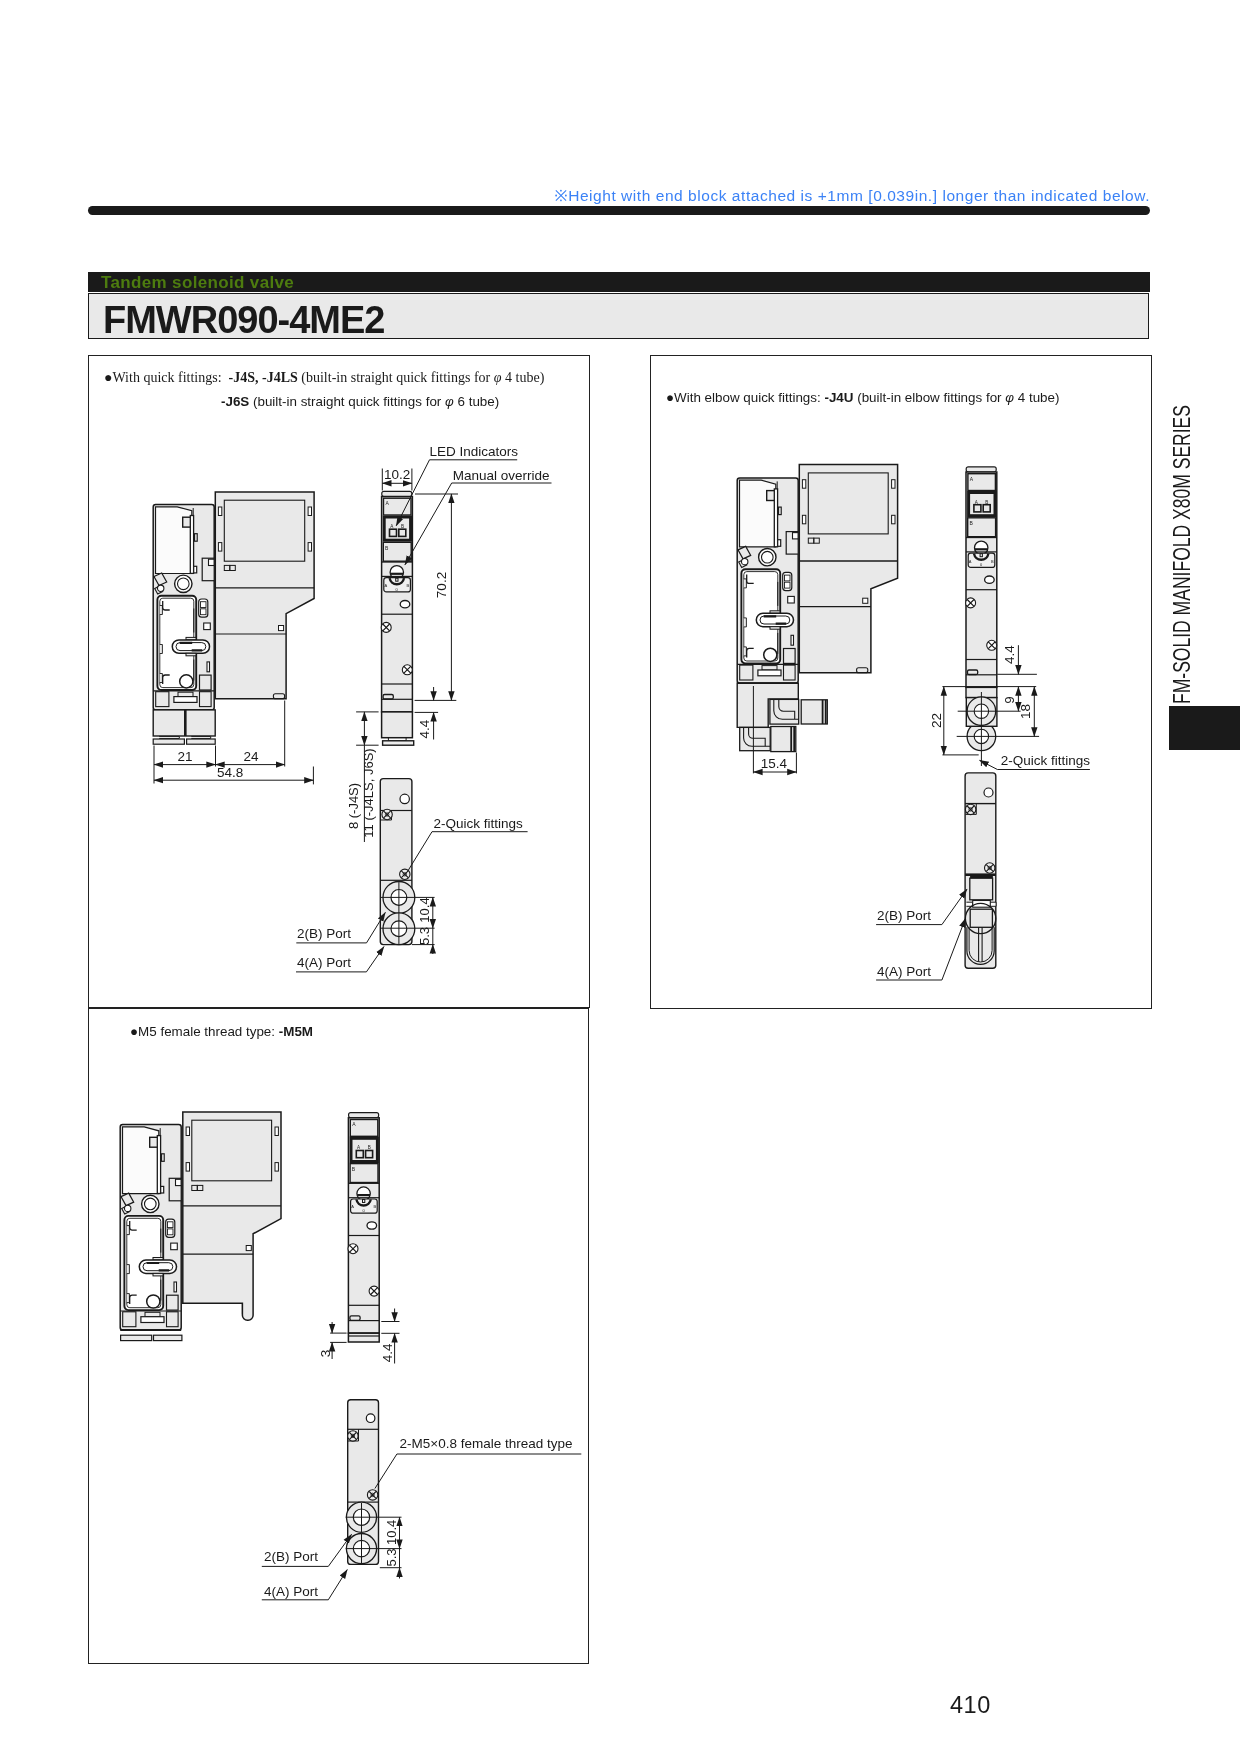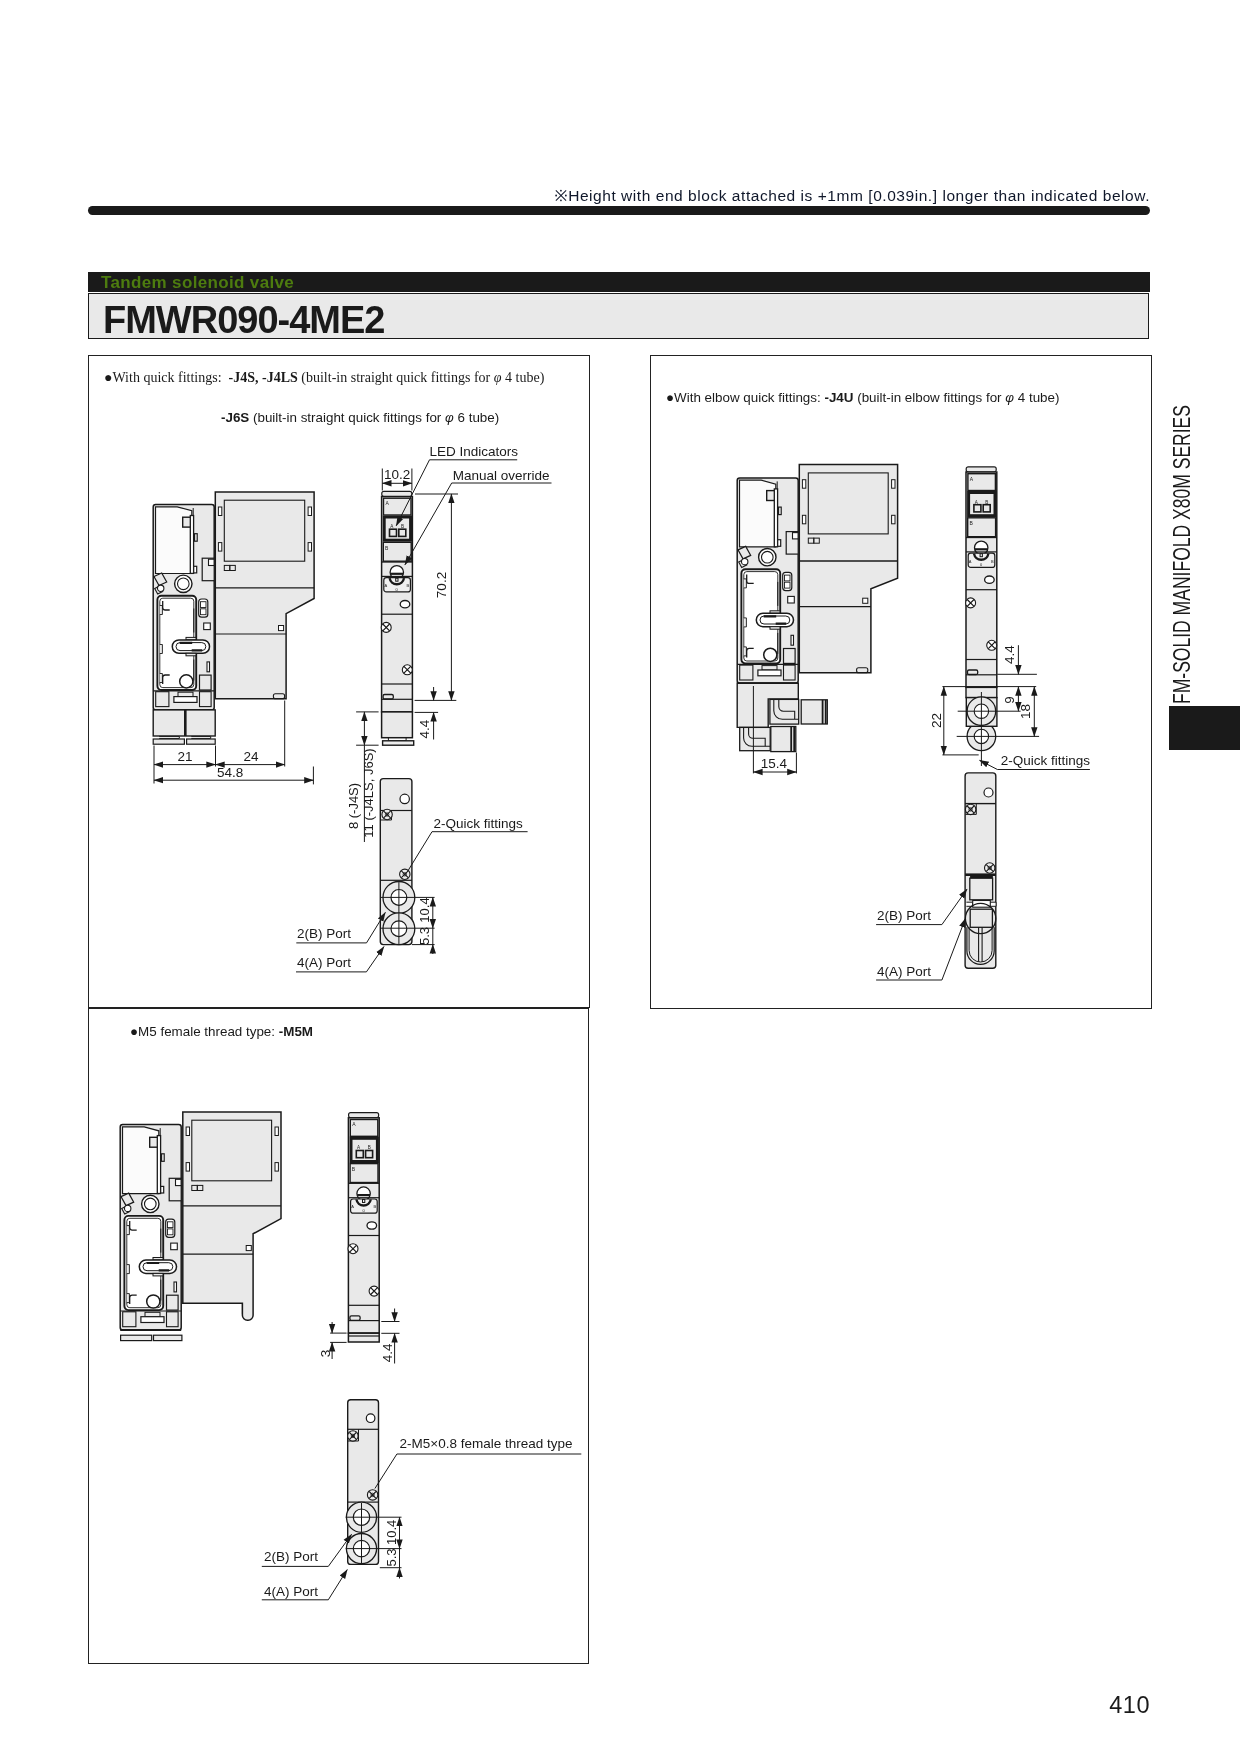--- a/index.html
+++ b/index.html
@@ -3,53 +3,53 @@
 <meta charset="utf-8">
 <style>
 html,body{margin:0;padding:0;background:#fff;}
 body{width:1240px;height:1754px;position:relative;font-family:"Liberation Sans",sans-serif;color:#1a1a1a;}
 .abs{position:absolute;}
 svg text{font-family:"Liberation Sans",sans-serif;fill:#1a1a1a;}
 </style>
 </head>
 <body>
 
-<div class="abs" style="left:0;top:184px;width:1150px;text-align:right;font-size:15.5px;letter-spacing:0.55px;color:#0f172a;">※Height with end block attached is +1mm [0.039in.] longer than indicated below.</div>
+<div class="abs" style="left:0;top:184px;width:1150px;text-align:right;font-size:15.5px;letter-spacing:0.55px;color:#3b82f6;">※Height with end block attached is +1mm [0.039in.] longer than indicated below.</div>
 
 <div class="abs" style="left:88px;top:206px;width:1062px;height:9px;background:#1a1a1a;border-radius:5px;"></div>
 
 <div class="abs" style="left:88px;top:272px;width:1062px;height:20px;background:#1a1a1a;"></div>
 
 <div class="abs" style="left:101px;top:272.5px;font-size:17px;letter-spacing:0.35px;font-weight:bold;color:#4d7c0f;">Tandem solenoid valve</div>
 
 <div class="abs" style="left:88px;top:293px;width:1059px;height:44px;background:#e9e9e9;border:1.5px solid #1a1a1a;"></div>
 
 <div class="abs" style="left:103px;top:299px;font-size:38px;font-weight:bold;letter-spacing:-1px;">FMWR090-4ME2</div>
 
 <div class="abs" style="left:88px;top:355px;width:500px;height:651px;border:1.5px solid #222;"></div>
 
 <div class="abs" style="left:650px;top:355px;width:500px;height:652px;border:1.5px solid #222;"></div>
 
 <div class="abs" style="left:88px;top:1007.5px;width:499px;height:654px;border:1.5px solid #222;"></div>
 
 <div class="abs" style="left:104px;top:370px;font-size:14px;font-family:Liberation Serif, serif;">●With quick fittings:&nbsp; <b>-J4S, -J4LS</b> (built-in straight quick fittings for <i>φ</i> 4 tube)</div>
 
-<div class="abs" style="left:221px;top:410px;font-size:13.4px;"><b>-J6S</b> (built-in straight quick fittings for <i>φ</i> 6 tube)</div>
+<div class="abs" style="left:221px;top:394px;font-size:13.4px;"><b>-J6S</b> (built-in straight quick fittings for <i>φ</i> 6 tube)</div>
 
 <div class="abs" style="left:666px;top:390px;font-size:13.4px;">●With elbow quick fittings: <b>-J4U</b> (built-in elbow fittings for <i>φ</i> 4 tube)</div>
 
 <div class="abs" style="left:102px;top:1024px;font-size:13.4px;margin-left:28px;">●M5 female thread type: <b>-M5M</b></div>
 
 <div class="abs" style="left:1158px;top:403px;width:46px;height:302px;"><svg width="46" height="302">
       <text transform="translate(32,301) rotate(-90)" font-size="23.5" fill="#222" textLength="299" lengthAdjust="spacingAndGlyphs">FM-SOLID MANIFOLD X80M SERIES</text>
     </svg></div>
 
 <div class="abs" style="left:1169px;top:706px;width:71px;height:44px;background:#1a1a1a;"></div>
 
-<div class="abs" style="left:950px;top:1691.5px;width:200px;text-align:right;font-size:23.5px;letter-spacing:0.5px;">410</div>
+<div class="abs" style="left:950px;top:1691.5px;width:200px;text-align:left;font-size:23.5px;letter-spacing:0.5px;">410</div>
 
 <svg class="abs" style="left:0;top:0;" width="1240" height="1754" viewBox="0 0 1240 1754">
 <defs>
 <marker id="ah" markerWidth="12" markerHeight="10" refX="9.2" refY="4" orient="auto" markerUnits="userSpaceOnUse">
         <path d="M0,0.8 L9.6,4 L0,7.2 Z" fill="#1a1a1a"></path>
       </marker>
 <marker id="ahs" markerWidth="12" markerHeight="10" refX="9.2" refY="4" orient="auto-start-reverse" markerUnits="userSpaceOnUse">
         <path d="M0,0.8 L9.6,4 L0,7.2 Z" fill="#1a1a1a"></path>
       </marker>
 <g id="screw">

